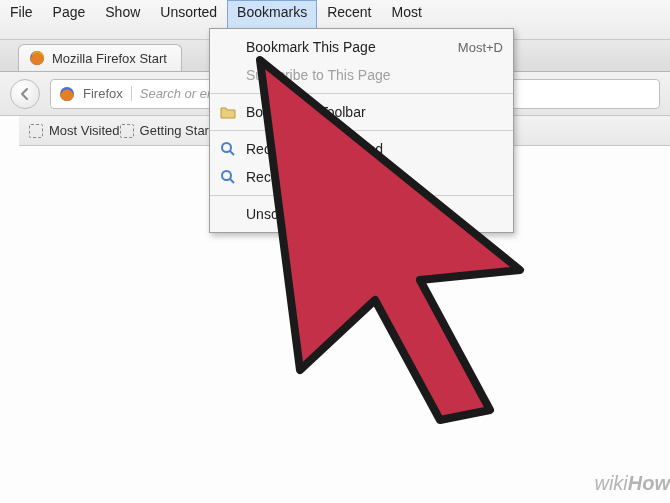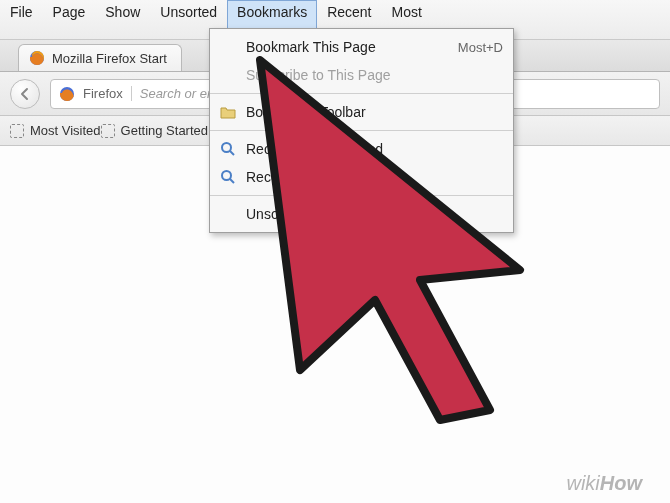--- a/index.html
+++ b/index.html
@@ -17,36 +17,36 @@
 
 
 .navrow { height: 44px; background: linear-gradient(#f2f2f2, #e7e7e7); display: flex; align-items: center; padding: 0 10px; gap: 10px; border-bottom: 1px solid #c6c6c6; }
 .backbtn { width: 30px; height: 30px; border-radius: 50%; background: radial-gradient(circle at 35% 30%, #fff, #e4e4e4); border: 1px solid #bcbcbc; display: flex; align-items: center; justify-content: center; }
 .urlbox { flex: 1; height: 30px; background: #fff; border: 1px solid #bfbfbf; border-radius: 4px; display: flex; align-items: center; padding: 0 8px; gap: 8px; font-size: 13px; min-width: 0; }
 .urlbox .fx { width: 16px; height: 16px; }
 .urlbox .id { color: #666; border-right: 1px solid #ccc; padding-right: 8px; }
 .urlbox .hint { color: #9a9a9a; font-style: italic; white-space: nowrap; overflow: hidden; }
 
 
-.bmt { height: 30px; background: linear-gradient(#f2f2f2, #e8e8e8); display: flex; align-items: center; gap: 0; padding: 0 10px; border-bottom: 1px solid #c6c6c6; font-size: 13px; color: #333; }
+.bmt { height: 30px; background: linear-gradient(#f2f2f2, #e8e8e8); display: flex; align-items: center; gap: 0; padding: 0 10px; border-bottom: 1px solid #c6c6c6; font-size: 13px; color: #333; margin-left: 19px; }
 .bmt .bmitem { display: flex; align-items: center; gap: 6px; }
 .dashbox { width: 14px; height: 14px; border: 1px dashed #888; border-radius: 2px; }
 
 
 .dropdown { position: absolute; left: 209px; top: 28px; width: 305px; background: #f7f7f7; border: 1px solid #9f9f9f; box-shadow: 2px 3px 6px rgba(0,0,0,.25); font-size: 14px; color: #222; padding: 4px 0; }
 .dropdown .row { display: flex; align-items: center; height: 28px; padding: 0 10px 0 8px; gap: 8px; }
 .dropdown .iconcell { width: 20px; display: flex; justify-content: center; }
 .dropdown .label { flex: 1; white-space: nowrap; }
 .dropdown .shortcut { color: #666; font-size: 13px; }
 .dropdown .row.highlight { background: #cfe3f8; outline: 2px solid #d11; outline-offset: -2px; }
 .dropdown .row.disabled .label, .dropdown .row.disabled .shortcut { color: #a0a0a0; }
 .dropdown .sep { height: 1px; background: #cfcfcf; margin: 4px 0; }
 
 
-.watermark { position: absolute; right: 28px; bottom: 8px; font-size: 20px; font-style: italic; color: rgba(120,120,120,.55); font-family: Georgia, serif; }
+.watermark { position: absolute; right: 0; bottom: 8px; font-size: 20px; font-style: italic; color: rgba(120,120,120,.55); font-family: Georgia, serif; }
 .watermark .bold { font-weight: bold; }
 
 
 .bigarrow { position: absolute; left: 240px; top: 50px; pointer-events: none; }
 
 
 .smsearch { width:16px; height:16px; }
 </style>
 </head>
 <body>

